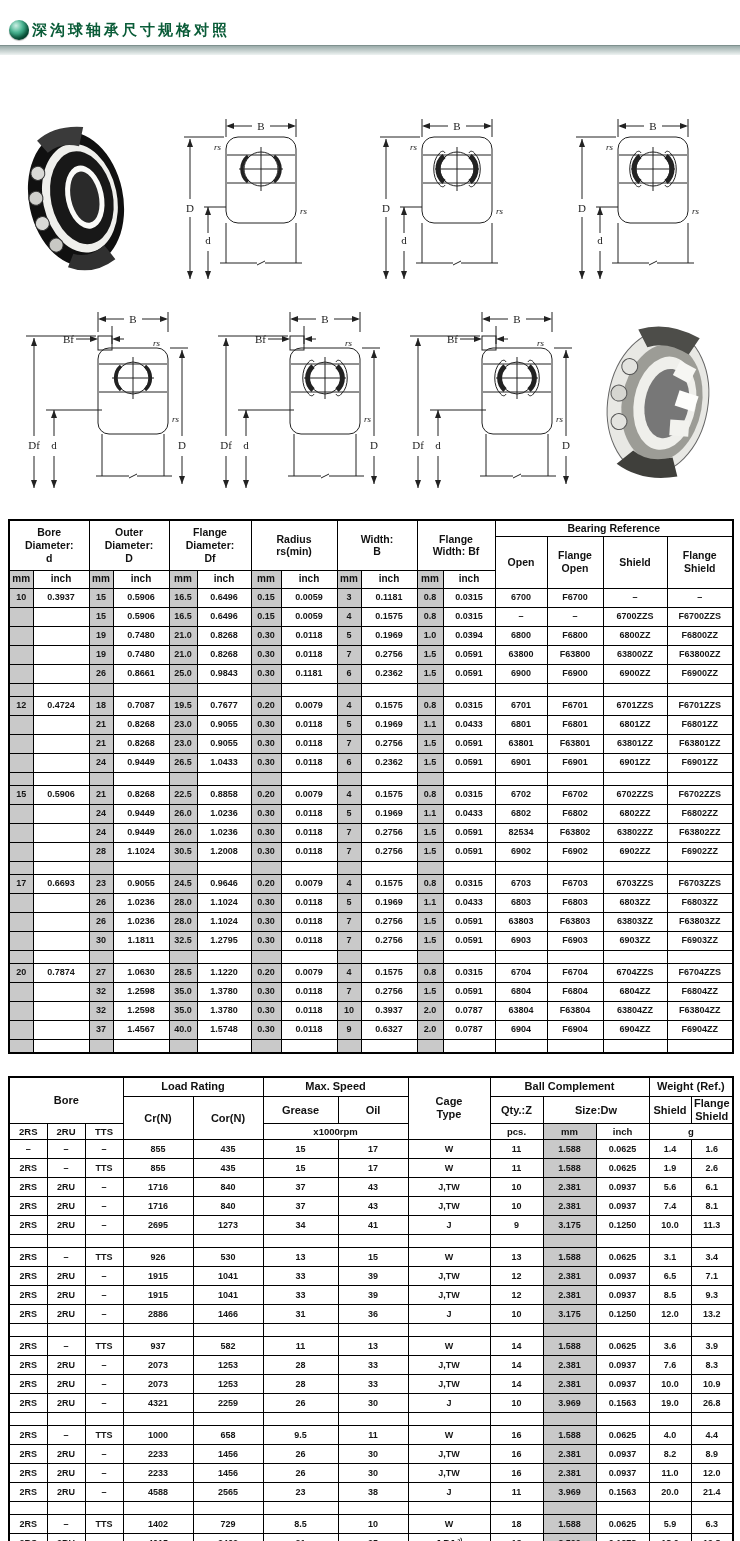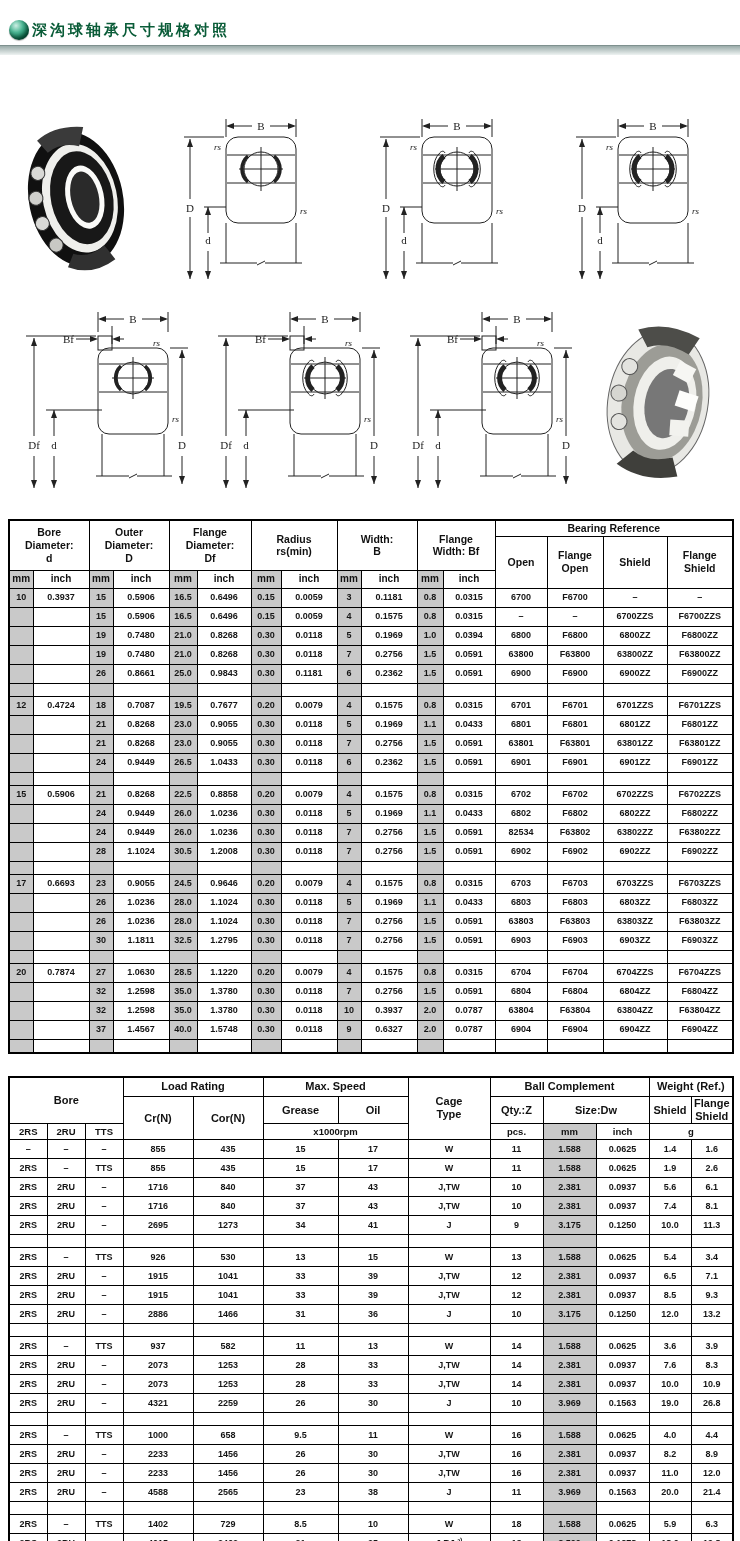--- a/index.html
+++ b/index.html
@@ -1044,21 +1044,21 @@
           <td>–</td>
           <td>TTS</td>
           <td>926</td>
           <td>530</td>
           <td>13</td>
           <td>15</td>
           <td>W</td>
           <td>13</td>
           <td class="mm">1.588</td>
           <td>0.0625</td>
-          <td>5.4</td>
+          <td>3.1</td>
           <td>3.4</td>
         </tr>
         <tr>
           <td>2RS</td>
           <td>2RU</td>
           <td>–</td>
           <td>1915</td>
           <td>1041</td>
           <td>33</td>
           <td>39</td>

